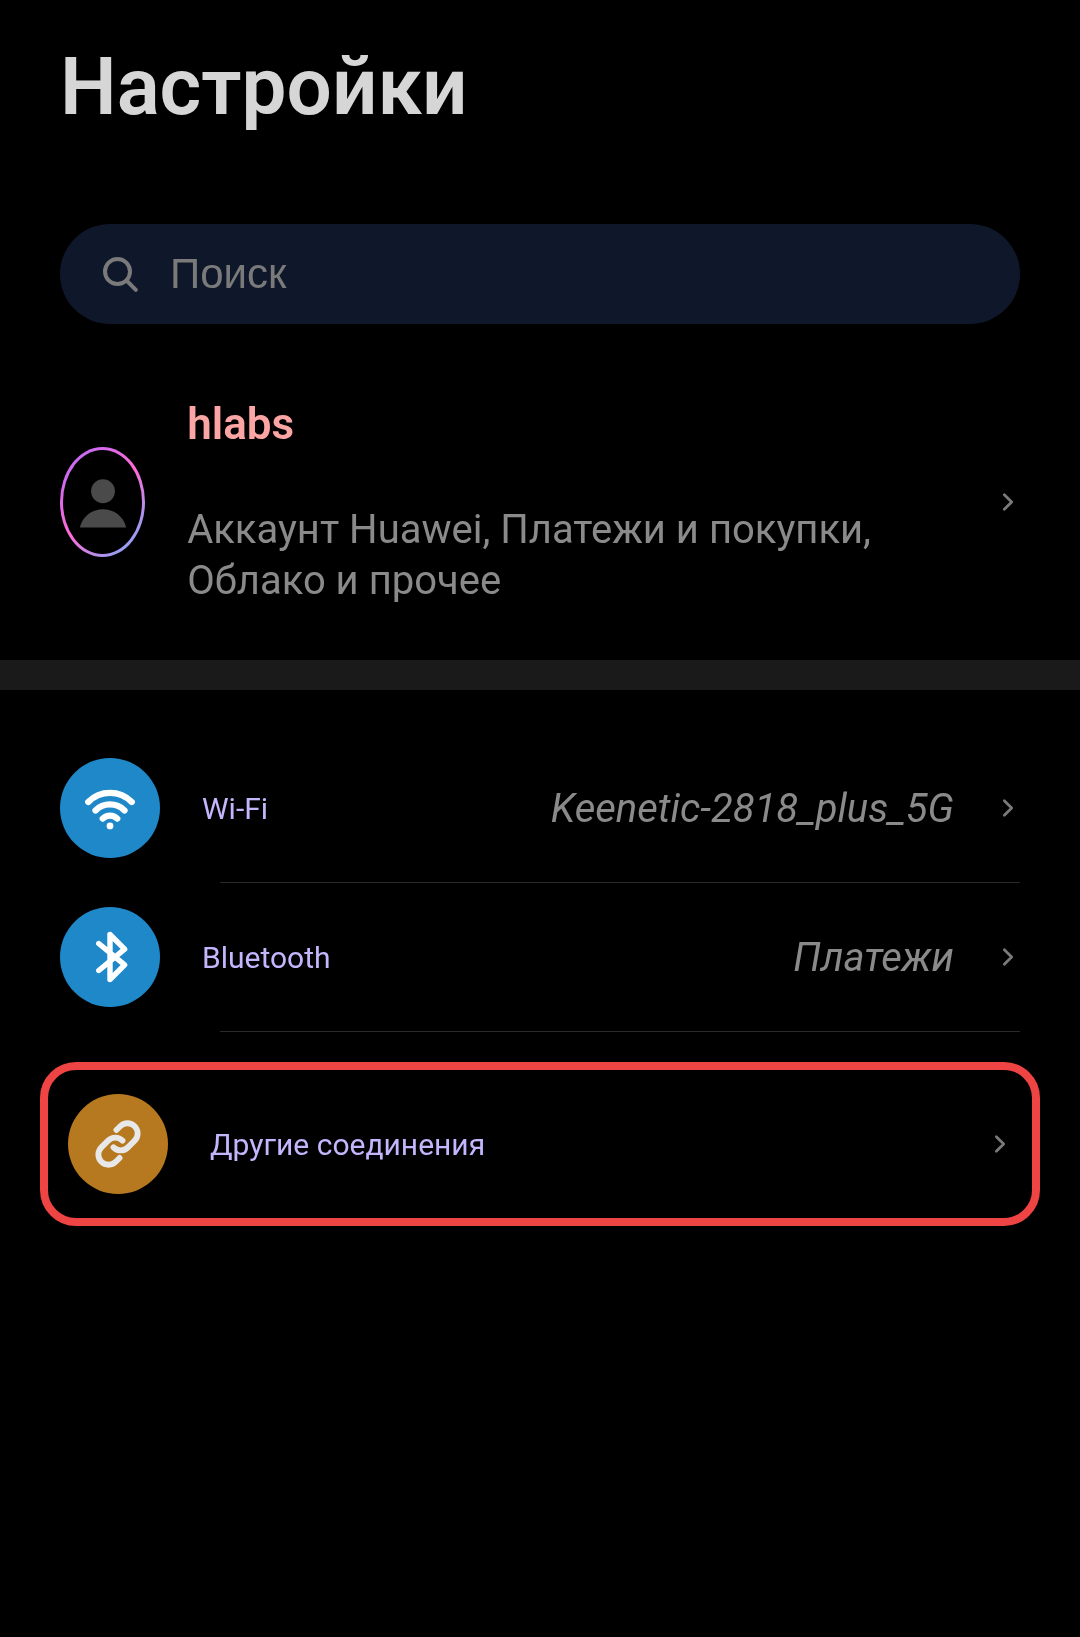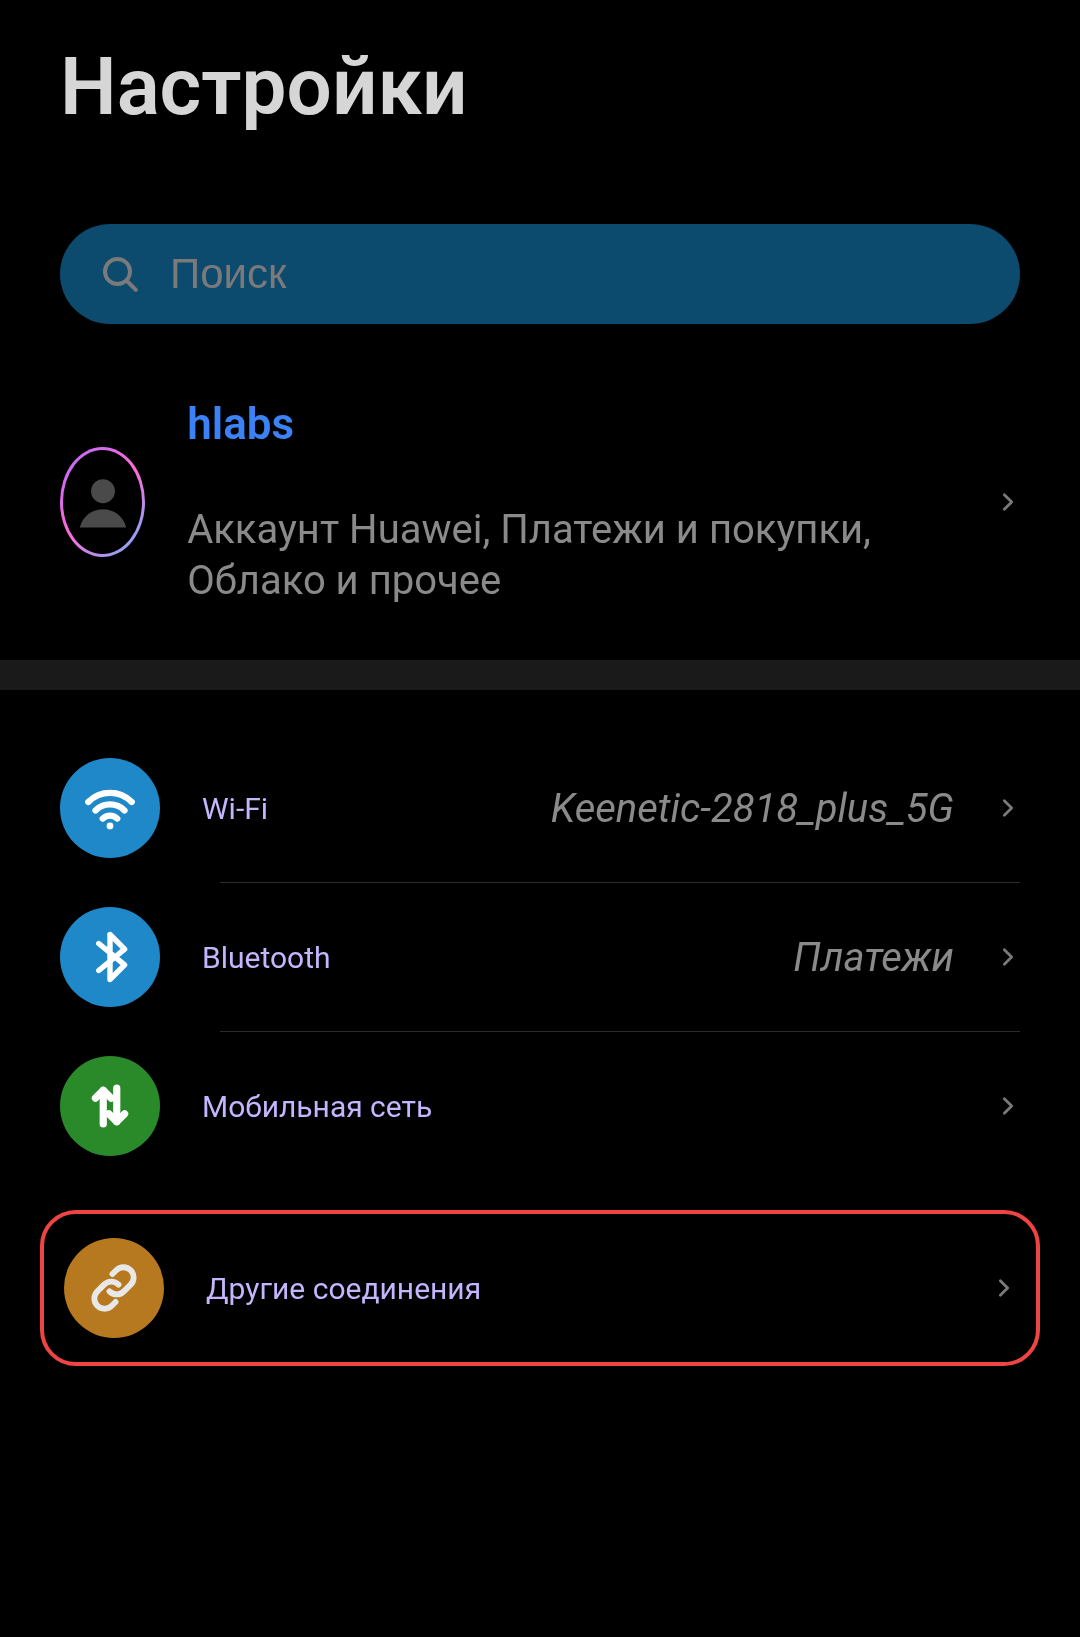--- a/index.html
+++ b/index.html
@@ -14,21 +14,21 @@
   .page-title {
     font-size: 80px;
     font-weight: 600;
     color: #d6d6d6;
     padding: 40px 92px 0 60px;
   }
   .search-wrap {
     padding: 90px 60px 0 60px;
   }
   .search-bar {
-    background: #0c4a6e;
+    background: #0f172a;
     border-radius: 60px;
     height: 100px;
     display: flex;
     align-items: center;
     padding: 0 40px;
     gap: 30px;
   }
   .search-icon {
     flex: 0 0 auto;
     width: 40px; height: 40px;
@@ -95,21 +95,21 @@
   .row .chevron {
     flex: 0 0 auto;
     width: 24px; height: 40px;
     color: #7a7a7a;
     display: flex; align-items: center; justify-content: center;
   }
 
   .account-row .label {
     font-size: 44px;
     font-weight: 600;
-    color: #3b82f6;
+    color: #fca5a5;
   }
 
   .avatar-ring {
     width: 110px; height: 110px;
     border-radius: 50%;
     padding: 3px;
     background: linear-gradient(135deg, #b46bff, #ff6bd6, #6bb4ff);
     display: flex; align-items: center; justify-content: center;
   }
   .avatar-inner {
@@ -122,21 +122,21 @@
 
   .list-divider {
     height: 1px;
     background: #2a2a2a;
     margin-left: 220px;
     margin-right: 60px;
   }
 
   .highlight-box {
     margin: 30px 40px 0 40px;
-    border: 4px solid #ef4444;
+    border: 8px solid #ef4444;
     border-radius: 36px;
     padding: 10px 0;
   }
   .highlight-box .row { padding: 14px 20px; }
 
   svg { display: block; }
 </style>
 </head>
 <body>
 
@@ -214,38 +214,20 @@
     <div class="value">Платежи</div>
     <span class="chevron">
       <svg viewBox="0 0 24 24" width="22" height="40" fill="none" stroke="currentColor" stroke-width="3" stroke-linecap="round" stroke-linejoin="round">
           <polyline points="8 4 16 12 8 20"></polyline>
         </svg>
     </span>
   </div>
 
   <div class="list-divider"></div>
 
-  <div class="row">
-    <div class="icon-circle" style="background:#2a8a2a;">
-      <svg viewBox="0 0 24 24" width="54" height="54" fill="none" stroke="#fff" stroke-width="3.2" stroke-linecap="round" stroke-linejoin="round">
-          <path d="M9 20V5"></path>
-          <path d="M5.5 8.5 9 5l3.5 3.5"></path>
-          <path d="M15 4v15"></path>
-          <path d="M11.5 15.5 15 19l3.5-3.5"></path>
-        </svg>
-    </div>
-    <div class="content">
-      <div class="label">Мобильная сеть</div>
-    </div>
-    <span class="chevron">
-      <svg viewBox="0 0 24 24" width="22" height="40" fill="none" stroke="currentColor" stroke-width="3" stroke-linecap="round" stroke-linejoin="round">
-          <polyline points="8 4 16 12 8 20"></polyline>
-        </svg>
-    </span>
-  </div>
 
   <div class="highlight-box">
     <div class="row">
       <div class="icon-circle" style="background:#b7791f;">
         <svg viewBox="0 0 24 24" width="54" height="54" fill="none" stroke="#e8e8e8" stroke-width="2.6" stroke-linecap="round" stroke-linejoin="round">
             <path d="M10 13.5a4.5 4.5 0 0 0 6.4 0l3-3a4.5 4.5 0 1 0-6.4-6.4l-1.7 1.7"></path>
             <path d="M14 10.5a4.5 4.5 0 0 0-6.4 0l-3 3a4.5 4.5 0 1 0 6.4 6.4l1.7-1.7"></path>
           </svg>
       </div>
       <div class="content">

